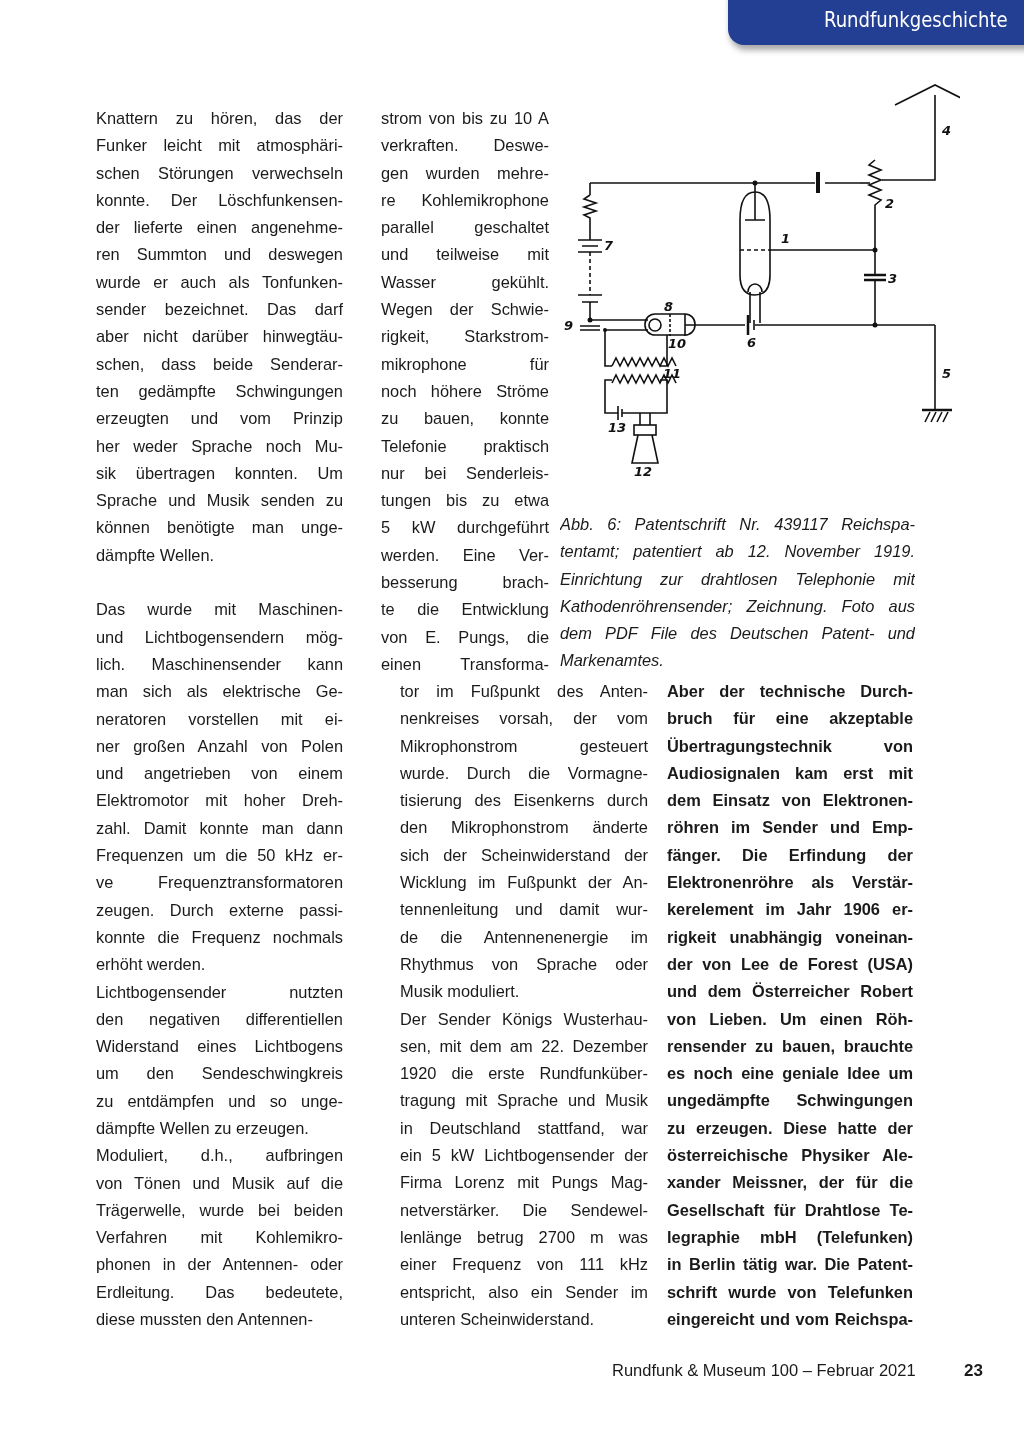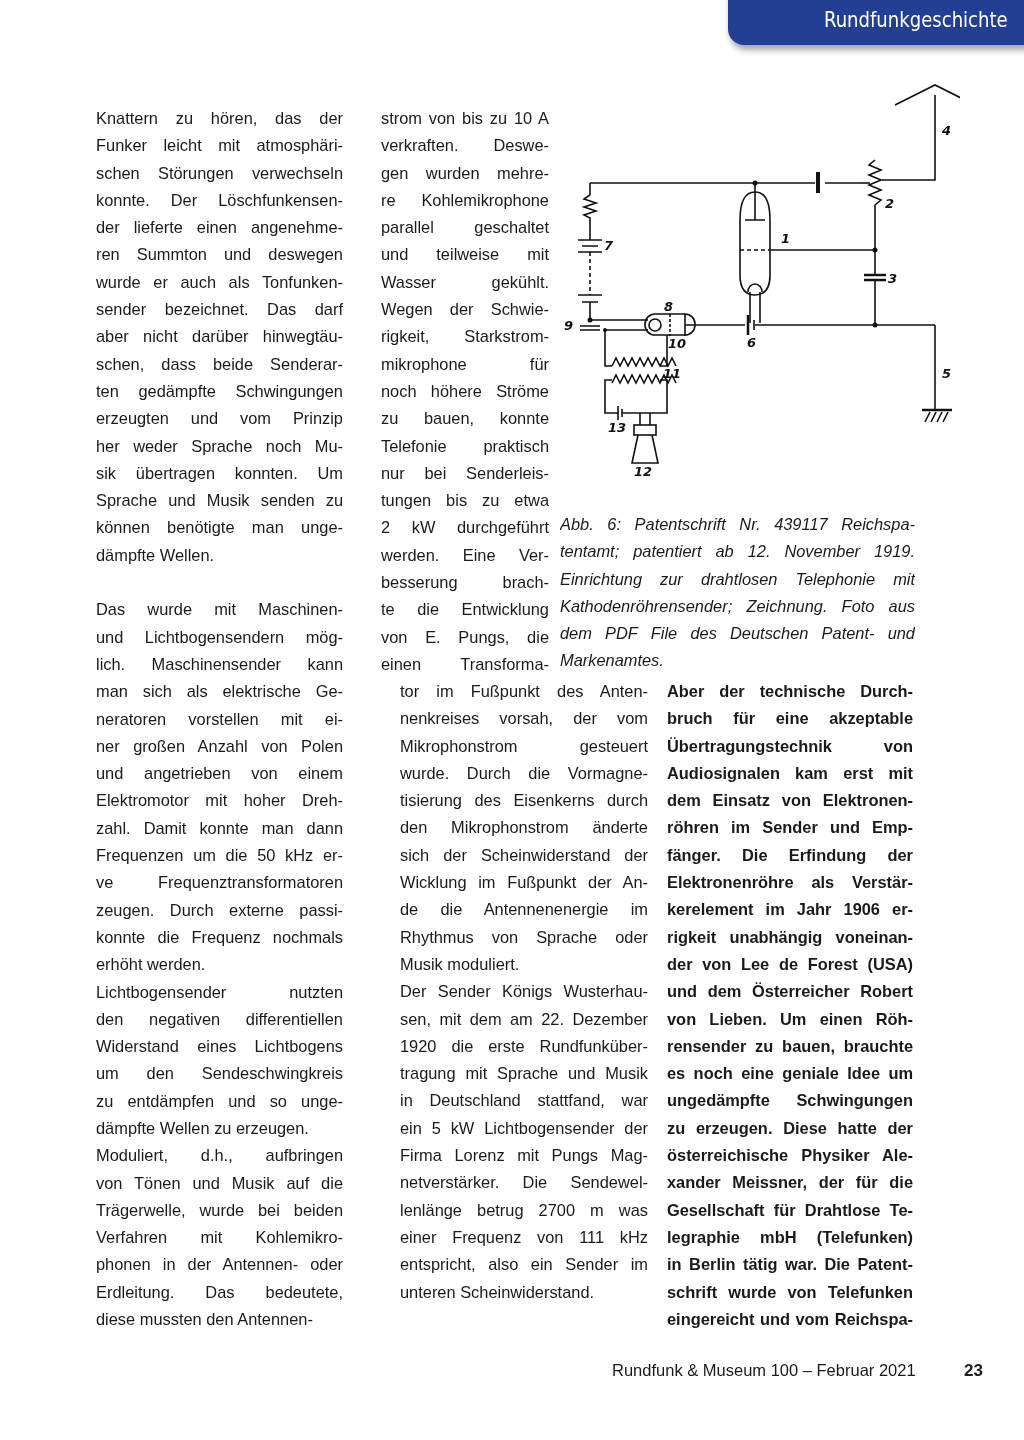--- a/index.html
+++ b/index.html
@@ -87,36 +87,37 @@
     <span class="line j">und teilweise mit</span>
     <span class="line j">Wasser gekühlt.</span>
     <span class="line j">Wegen der Schwie-</span>
     <span class="line j">rigkeit, Starkstrom-</span>
     <span class="line j">mikrophone für</span>
     <span class="line j">noch höhere Ströme</span>
     <span class="line j">zu bauen, konnte</span>
     <span class="line j">Telefonie praktisch</span>
     <span class="line j">nur bei Senderleis-</span>
     <span class="line j">tungen bis zu etwa</span>
-    <span class="line j">2 kW durchgeführt</span>
+    <span class="line j">5 kW durchgeführt</span>
     <span class="line j">werden. Eine Ver-</span>
     <span class="line j">besserung brach-</span>
     <span class="line j">te die Entwicklung</span>
     <span class="line j">von E. Pungs, die</span>
     <span class="line j">einen Transforma-</span>
   </div>
 <div id="col-mid-bot" class="col">
     <span class="line j">tor im Fußpunkt des Anten-</span>
     <span class="line j">nenkreises vorsah, der vom</span>
     <span class="line j">Mikrophonstrom gesteuert</span>
     <span class="line j">wurde. Durch die Vormagne-</span>
     <span class="line j">tisierung des Eisenkerns durch</span>
     <span class="line j">den Mikrophonstrom änderte</span>
     <span class="line j">sich der Scheinwiderstand der</span>
     <span class="line j">Wicklung im Fußpunkt der An-</span>
+    <span class="line j">tennenleitung und damit wur-</span>
     <span class="line j">de die Antennenenergie im</span>
     <span class="line j">Rhythmus von Sprache oder</span>
     <span class="line">Musik moduliert.</span>
     <span class="line j">Der Sender Königs Wusterhau-</span>
     <span class="line j">sen, mit dem am 22. Dezember</span>
     <span class="line j">1920 die erste Rundfunküber-</span>
     <span class="line j">tragung mit Sprache und Musik</span>
     <span class="line j">in Deutschland stattfand, war</span>
     <span class="line j">ein 5 kW Lichtbogensender der</span>
     <span class="line j">Firma Lorenz mit Pungs Mag-</span>

